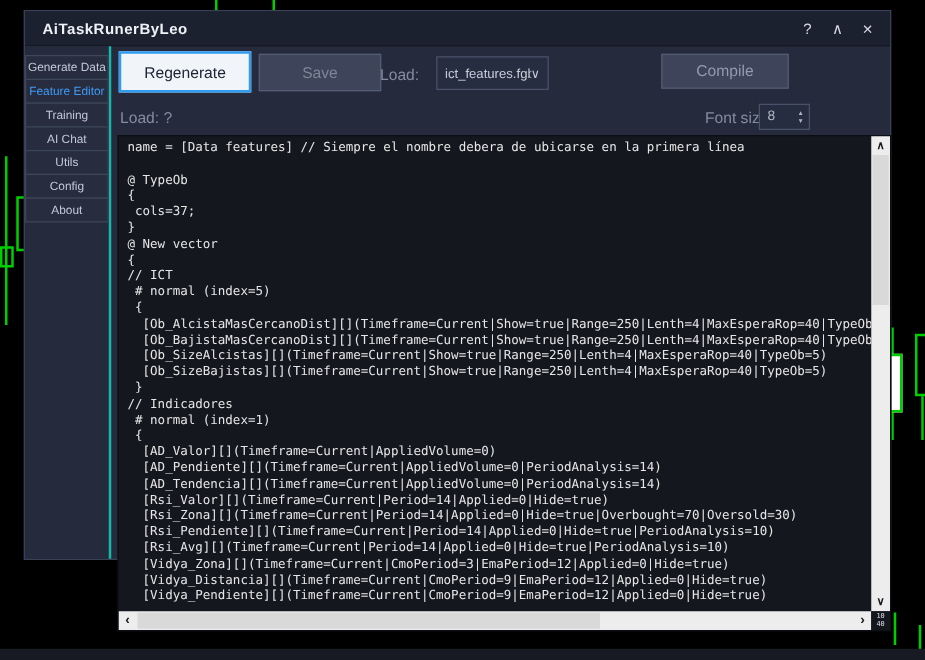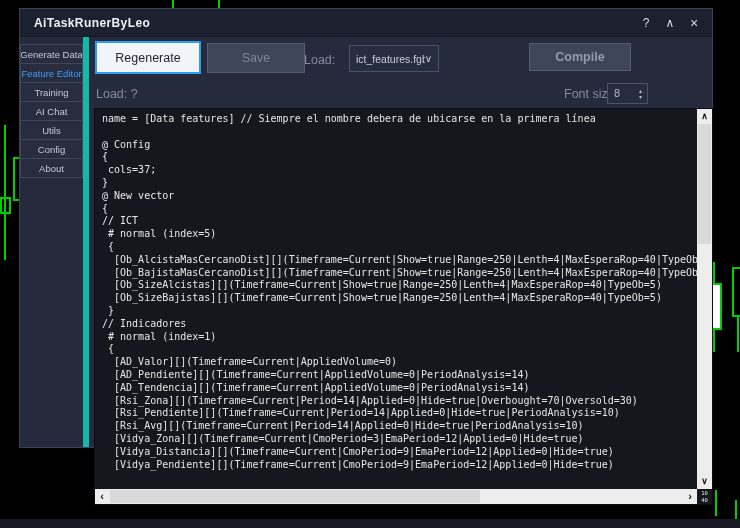--- a/index.html
+++ b/index.html
@@ -18,34 +18,34 @@
 
   .titlebar { position:absolute; left:0; top:0; width:100%; height:28px;
               background:#1c2130; border-bottom:1px solid #141824; }
   .title { position:absolute; left:14px; top:0; line-height:28px; font-size:12px;
            font-weight:bold; color:#eef1f6; letter-spacing:.4px; }
   .winbtns { position:absolute; right:6px; top:0; height:28px; display:flex; align-items:center; }
   .winbtn { width:24px; text-align:center; color:#d6dae2; font-size:12px; cursor:default; }
 
   
   .sidebar { position:absolute; left:0; top:28px; width:69px; bottom:0;
-             background:#252b3c; border-right:6px solid #14b8a6; padding-top:8px; }
+             background:#252b3c; border-right:2px solid #14b8a6; padding-top:8px; }
   .side-tab { height:20px; margin-top:-1px; border:1px solid #3e4659; background:#272c3f;
               color:#c3c9d6; font-size:9.5px; display:flex; align-items:center;
               justify-content:center; white-space:nowrap; overflow:hidden; }
   .side-tab.selected { color:#3f9bf5; }
 
   
   .btn { position:absolute; display:flex; align-items:center; justify-content:center;
          font-size:12.5px; }
   .btn-primary { left:75px; top:32px; width:106px; height:33px; background:#f1f5fa;
                  border:2px solid #2f9cf1; color:#1c2230; }
   .btn-dim { background:#3e4459; border:1px solid #555c75; color:#7d8599; }
   .btn-save { left:187px; top:34px; width:98px; height:30px; }
-  .btn-compile { left:509px; top:34px; width:102px; height:28px; color:#939bb0;font-weight:bold; }
+  .btn-compile { left:509px; top:34px; width:102px; height:28px; color:#939bb0; }
   .lbl { position:absolute; color:#848ca0; font-size:12.5px; }
   .combo { position:absolute; left:329px; top:36px; width:90px; height:27px;
            background:#272d41; border:1px solid #4a5169; color:#c8cdd9; font-size:10.5px;
            display:flex; align-items:center; padding:0 6px; }
   .combo .val { flex:1; overflow:hidden; white-space:nowrap; }
   .combo .chev { font-size:10px; color:#c8cdd9; }
   .spinner { position:absolute; left:587px; top:74px; width:41px; height:21px;
              background:#272d41; border:1px solid #4a5169; display:flex; }
   .spinner .num { flex:1; color:#aeb5c4; font-size:11px; line-height:19px; padding-left:6px; }
   .spinner .arrows { width:13px; display:flex; flex-direction:column; align-items:center;
@@ -126,40 +126,41 @@
     <span class="arrows">
         <span>▴</span>
         <span>▾</span>
       </span>
   </div>
 
   <div class="editor">
     <div class="code">
         <div class="code-line">name = [Data features] // Siempre el nombre debera de ubicarse en la primera línea</div>
         <div class="code-line"> </div>
-        <div class="code-line">@ Config</div>
+        <div class="code-line">@ TypeOb</div>
         <div class="code-line">{</div>
         <div class="code-line"> cols=37;</div>
         <div class="code-line">}</div>
         <div class="code-line">@ New vector</div>
         <div class="code-line">{</div>
         <div class="code-line">// ICT</div>
         <div class="code-line"> # normal (index=5)</div>
         <div class="code-line"> {</div>
         <div class="code-line">  [Ob_AlcistaMasCercanoDist][](Timeframe=Current|Show=true|Range=250|Lenth=4|MaxEsperaRop=40|TypeOb=5)</div>
         <div class="code-line">  [Ob_BajistaMasCercanoDist][](Timeframe=Current|Show=true|Range=250|Lenth=4|MaxEsperaRop=40|TypeOb=5)</div>
         <div class="code-line">  [Ob_SizeAlcistas][](Timeframe=Current|Show=true|Range=250|Lenth=4|MaxEsperaRop=40|TypeOb=5)</div>
         <div class="code-line">  [Ob_SizeBajistas][](Timeframe=Current|Show=true|Range=250|Lenth=4|MaxEsperaRop=40|TypeOb=5)</div>
         <div class="code-line"> }</div>
         <div class="code-line">// Indicadores</div>
         <div class="code-line"> # normal (index=1)</div>
         <div class="code-line"> {</div>
         <div class="code-line">  [AD_Valor][](Timeframe=Current|AppliedVolume=0)</div>
         <div class="code-line">  [AD_Pendiente][](Timeframe=Current|AppliedVolume=0|PeriodAnalysis=14)</div>
         <div class="code-line">  [AD_Tendencia][](Timeframe=Current|AppliedVolume=0|PeriodAnalysis=14)</div>
+        <div class="code-line">  [Rsi_Valor][](Timeframe=Current|Period=14|Applied=0|Hide=true)</div>
         <div class="code-line">  [Rsi_Zona][](Timeframe=Current|Period=14|Applied=0|Hide=true|Overbought=70|Oversold=30)</div>
         <div class="code-line">  [Rsi_Pendiente][](Timeframe=Current|Period=14|Applied=0|Hide=true|PeriodAnalysis=10)</div>
         <div class="code-line">  [Rsi_Avg][](Timeframe=Current|Period=14|Applied=0|Hide=true|PeriodAnalysis=10)</div>
         <div class="code-line">  [Vidya_Zona][](Timeframe=Current|CmoPeriod=3|EmaPeriod=12|Applied=0|Hide=true)</div>
         <div class="code-line">  [Vidya_Distancia][](Timeframe=Current|CmoPeriod=9|EmaPeriod=12|Applied=0|Hide=true)</div>
         <div class="code-line">  [Vidya_Pendiente][](Timeframe=Current|CmoPeriod=9|EmaPeriod=12|Applied=0|Hide=true)</div>
       </div>
     <div class="vscroll">
       <div class="vthumb"></div>
       <div class="scroll-arrow up">∧</div>

